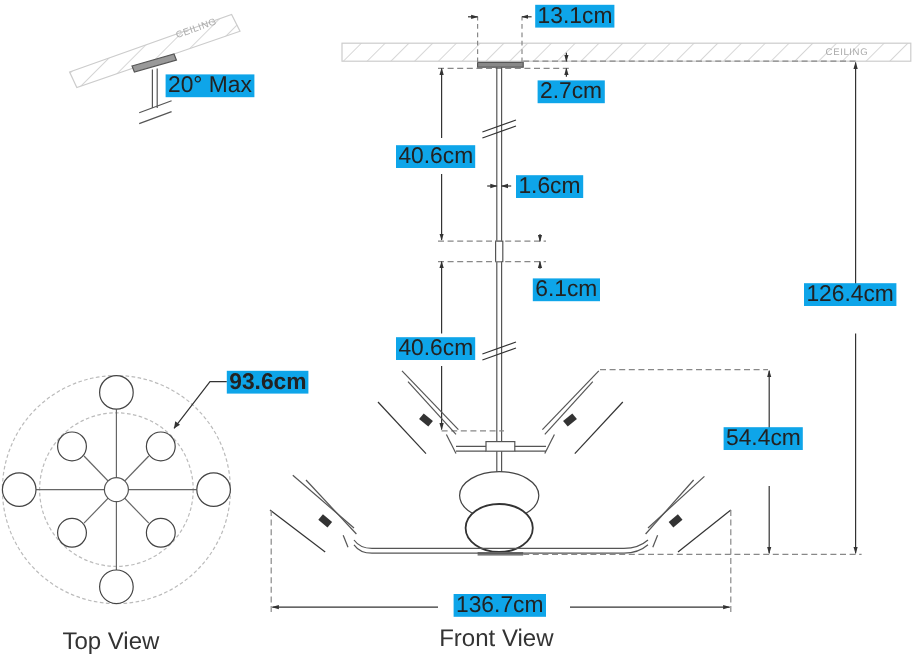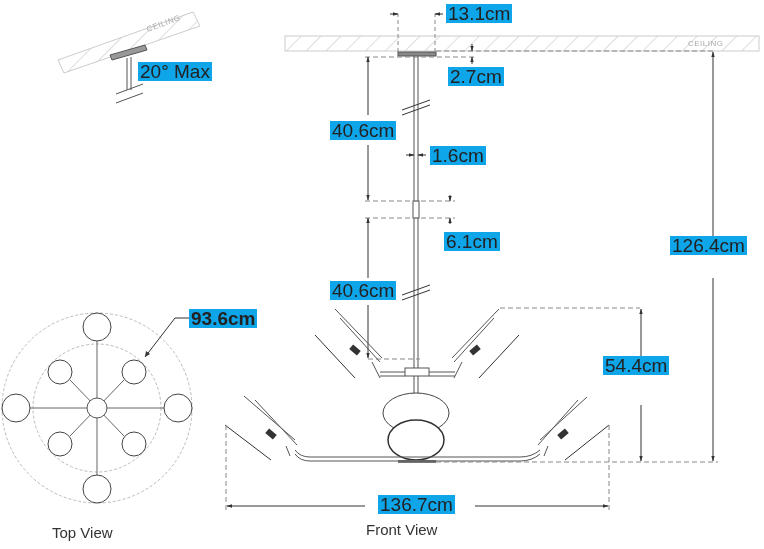--- a/index.html
+++ b/index.html
@@ -1,20 +1,20 @@
 <!DOCTYPE html>
 <html><head>
 <meta charset="utf-8">
 <style>
   html, body { margin:0; padding:0; background:#ffffff; }
   body { width:764px; height:549px; position:relative; overflow:hidden;
          font-family:"Liberation Sans", "DejaVu Sans", sans-serif; color:#222; }
   svg { position:absolute; left:0; top:0; }
   .lbl { position:absolute; font-size:19px; color:#222; white-space:nowrap; line-height:1; background:#0ea5e9; padding:0 2px; }
-  .cap { position:absolute; font-size:15px; color:#333; white-space:nowrap; line-height:1; }
+  .cap { position:absolute; font-size:20px; color:#333; white-space:nowrap; line-height:1; }
   .ceil-txt { position:absolute; font-size:8px; color:#aaa; letter-spacing:0.5px; line-height:1; }
 </style>
 </head>
 <body>
 
 <svg width="764" height="549" viewBox="0 0 764 549">
   <defs>
     <pattern id="hatch" patternUnits="userSpaceOnUse" width="14" height="14" patternTransform="rotate(45)">
       <line x1="0" y1="0" x2="0" y2="14" stroke="#bbb" stroke-width="1"></line>
     </pattern>

